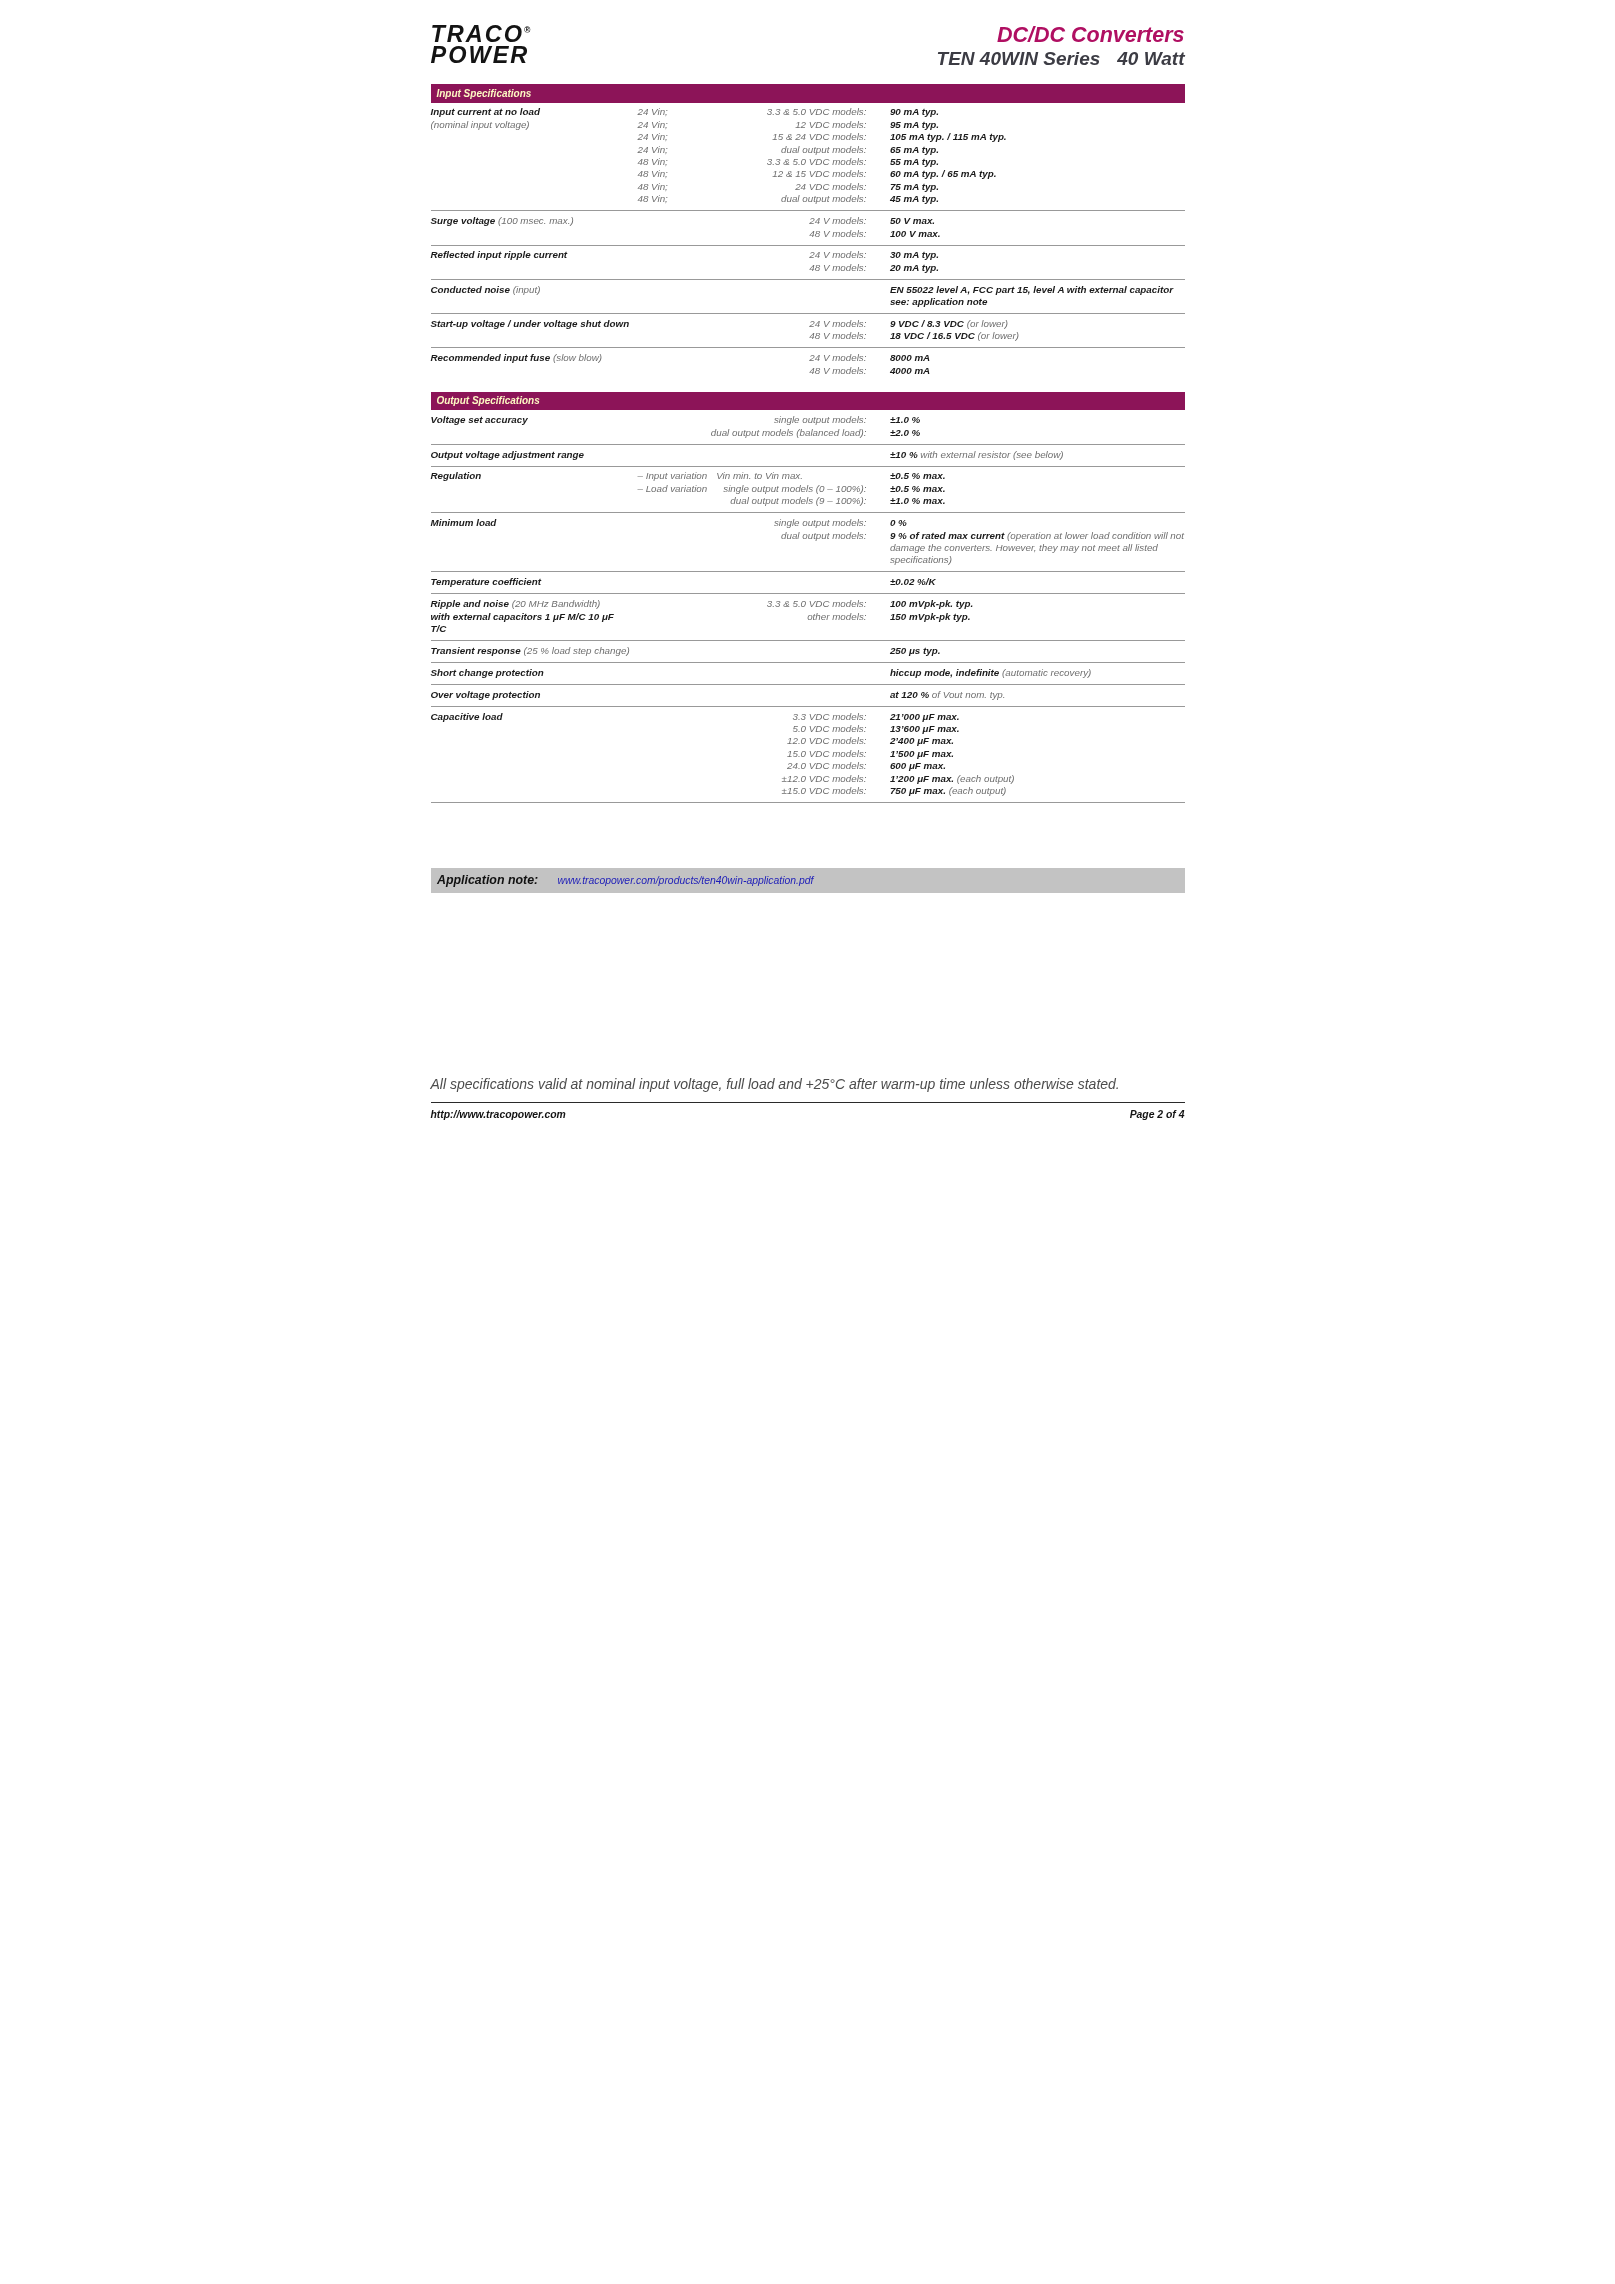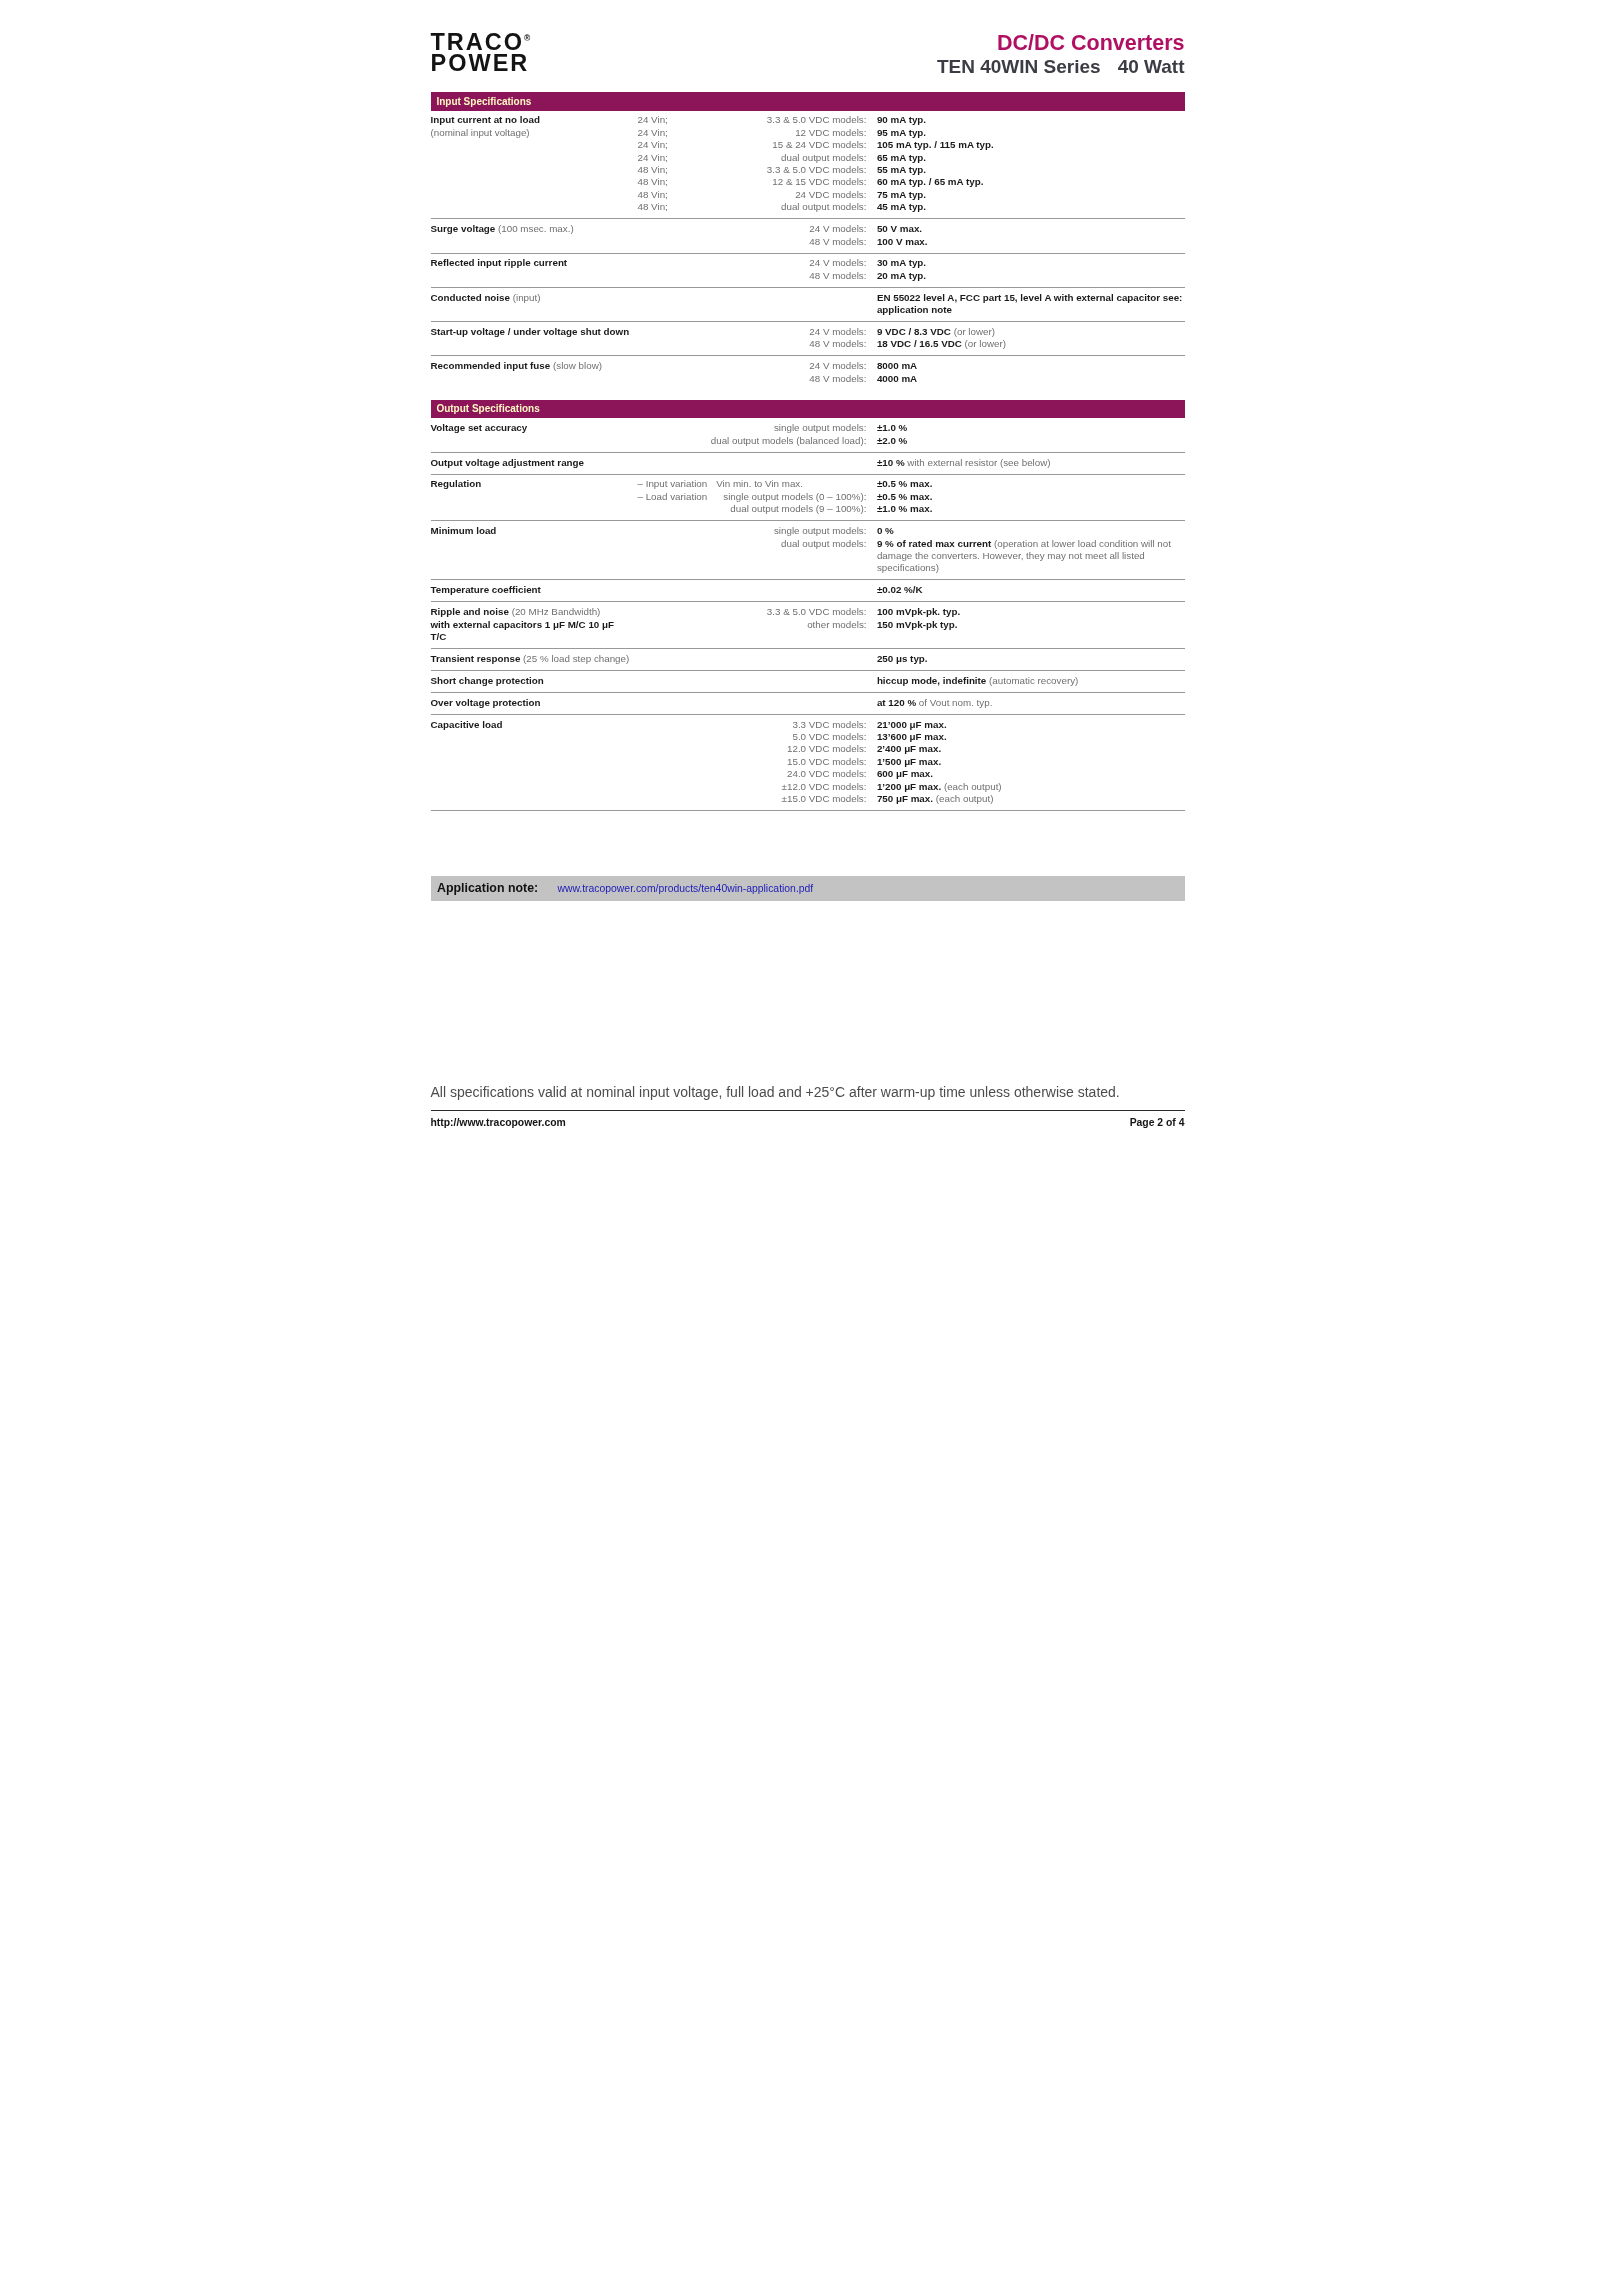--- a/index.html
+++ b/index.html
@@ -1,19 +1,20 @@
 <!DOCTYPE html>
 <html style="--banner: #8C1458; --title: #B00F62; --link: #1d1db8;font-size:10.4px"><head>
 <meta charset="utf-8">
 <style>
   html,body{margin:0;padding:0;background:#ffffff;}
   .page{
-    width:808px;height:1142px;position:relative;margin:8px auto;background:#fff;
+    width:808px;height:1142px;position:relative;margin:0 auto;background:#fff;
     font-family:"Liberation Sans","DejaVu Sans",sans-serif;color:#1b1b1b;
     overflow:hidden;
+    font-style:italic;
   }
   .content{padding:23.5px 27px 0;}
   
   header{display:flex;justify-content:space-between;align-items:flex-start;}
   .logo{font-weight:bold;font-size:23.5px;line-height:0.92;letter-spacing:2px;color:#141414;}
   .logo .reg{font-size:8.5px;letter-spacing:0;position:relative;top:-9px;}
   .titles{text-align:right;}
   .doc-title{color:var(--title,#B00F62);font-weight:bold;font-size:21.5px;line-height:1.05;}
   .doc-subtitle{font-size:19px;font-weight:bold;color:#3c3c44;margin-top:2px;}
   .doc-subtitle .watt{margin-left:17px;}
@@ -23,21 +24,21 @@
   .section:first-child .section-banner{margin-top:14.3px;}
   .spec-row{display:flex;padding:3.9px 0 4.6px;border-top:0.7px solid #999;font-size:9.8px;line-height:12.4px;}
   .rows .spec-row:first-child{border-top:none;}
   .section:last-child .rows .spec-row:last-child{border-bottom:0.7px solid #999;}
   .col-label{width:207px;padding-right:6.5px;box-sizing:border-box;}
   .label-main{font-weight:bold;}
   .label2{font-weight:bold;}
   .label-note{color:#6f6f6f;}
   .label-note-block{color:#6f6f6f;}
   .col-lines{flex:1;min-width:0;}
-  .spec-line{display:flex;}
+  .spec-line{display:flex;gap:13px;}
   .mid{width:229px;display:flex;flex-shrink:0;}
   .cond{color:#6f6f6f;}
   .model{color:#6f6f6f;margin-left:auto;text-align:right;}
   .model.mleft{margin-left:9px;text-align:left;}
   .value-cell{flex:1;padding-left:10.4px;min-width:0;}
   .value{font-weight:bold;}
   .value-note{color:#6f6f6f;}
   
   .app-note{margin-top:65px;background:#c3c3c3;padding:5.2px 6.5px 5.9px;display:flex;align-items:baseline;gap:12px;}
   .app-note-label{font-weight:bold;font-size:12.4px;color:#111;}

